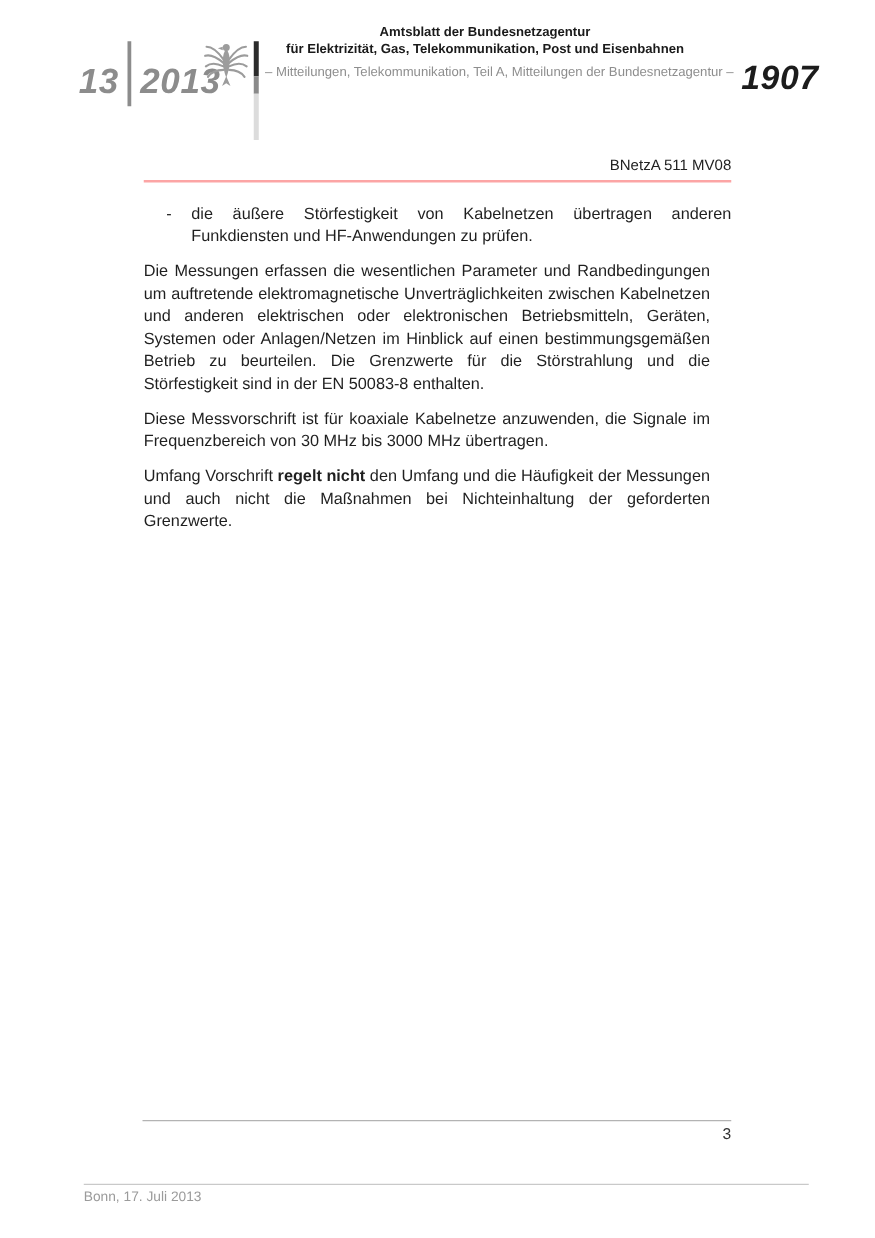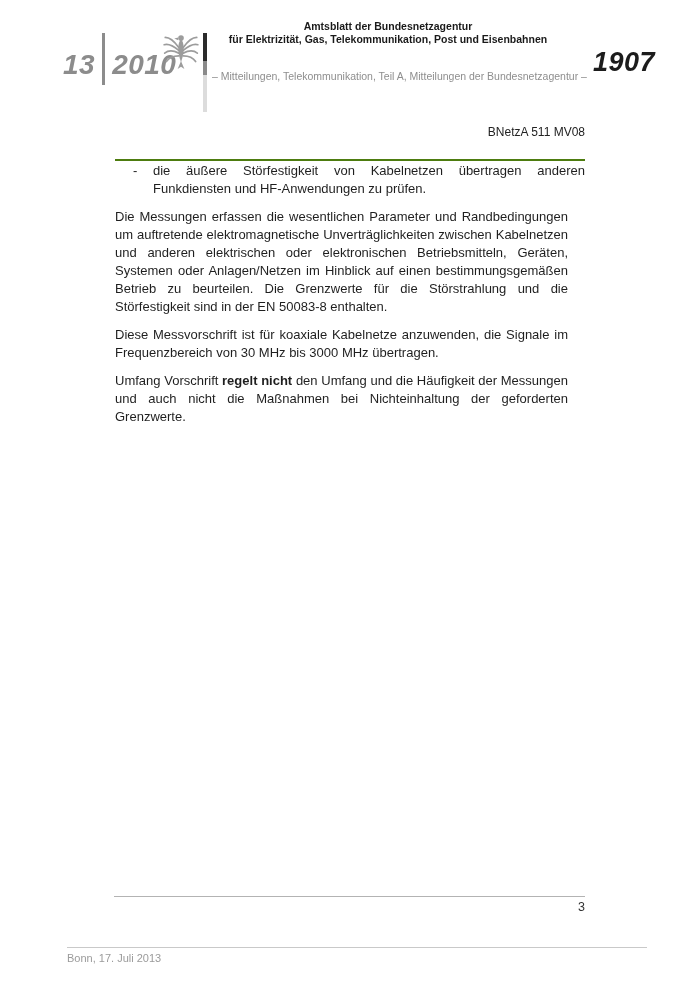--- a/index.html
+++ b/index.html
@@ -35,34 +35,34 @@
 
   .masthead-text {
     position: absolute; left: 212px; top: 20px; width: 352px;
     text-align: center;
   }
   .masthead-text .t1, .masthead-text .t2 {
     font-weight: bold; font-size: 10.5px; line-height: 13px;
     color: #1a1a1a; white-space: nowrap;
   }
   .masthead-text .sub {
-    margin-top: 24px; font-size: 10.5px; line-height: 13px;
+    margin-top: 6px; font-size: 10.5px; line-height: 13px;
     color: #8e8e8e; white-space: nowrap;
   }
   .gazette-page {
     position: absolute; right: 45px; top: 47px;
     font-size: 27px; font-weight: bold; font-style: italic;
     color: #1c1c1c; letter-spacing: 0.5px;
   }
 
   
   .ref-block {
     position: absolute; left: 115px; top: 125px; width: 470px;
     text-align: right; font-size: 12px; color: #222;
-    padding-bottom: 20px; border-bottom: 2px solid #4d7c0f;
+    padding-bottom: 5px; border-bottom: 2px solid #fca5a5;
   }
   .content {
     position: absolute; left: 115px; top: 162px; width: 470px;
     font-size: 13px; line-height: 18px; text-align: justify;
     color: #1f1f1f;
   }
   .list-item { position: relative; padding-left: 38px; margin: 0 0 10px 0; }
   .list-item .marker { position: absolute; left: 18px; top: 0; }
   .content p { margin: 0 17px 10px 0; }
   .bold { font-weight: bold; }
@@ -82,21 +82,21 @@
   }
 </style>
 </head>
 <body>
 
 <div class="page">
 
   <div class="issue-block">
     <span class="num">13</span>
     <span class="issue-sep"></span>
-    <span class="num">2010</span>
+    <span class="num">2013</span>
   </div>
 
   <div class="eagle">
     <svg viewBox="0 0 64 72" width="36" height="44">
       <g fill="none" stroke="#9c9c9c" stroke-width="3" stroke-linecap="round">
         <path d="M28 28 C 18 14, 10 10, 4 10"></path>
         <path d="M28 33 C 16 23, 8 21, 2 23"></path>
         <path d="M28 38 C 16 32, 8 34, 3 38"></path>
         <path d="M28 43 C 18 43, 10 47, 6 53"></path>
         <path d="M36 28 C 46 14, 54 10, 60 10"></path>

